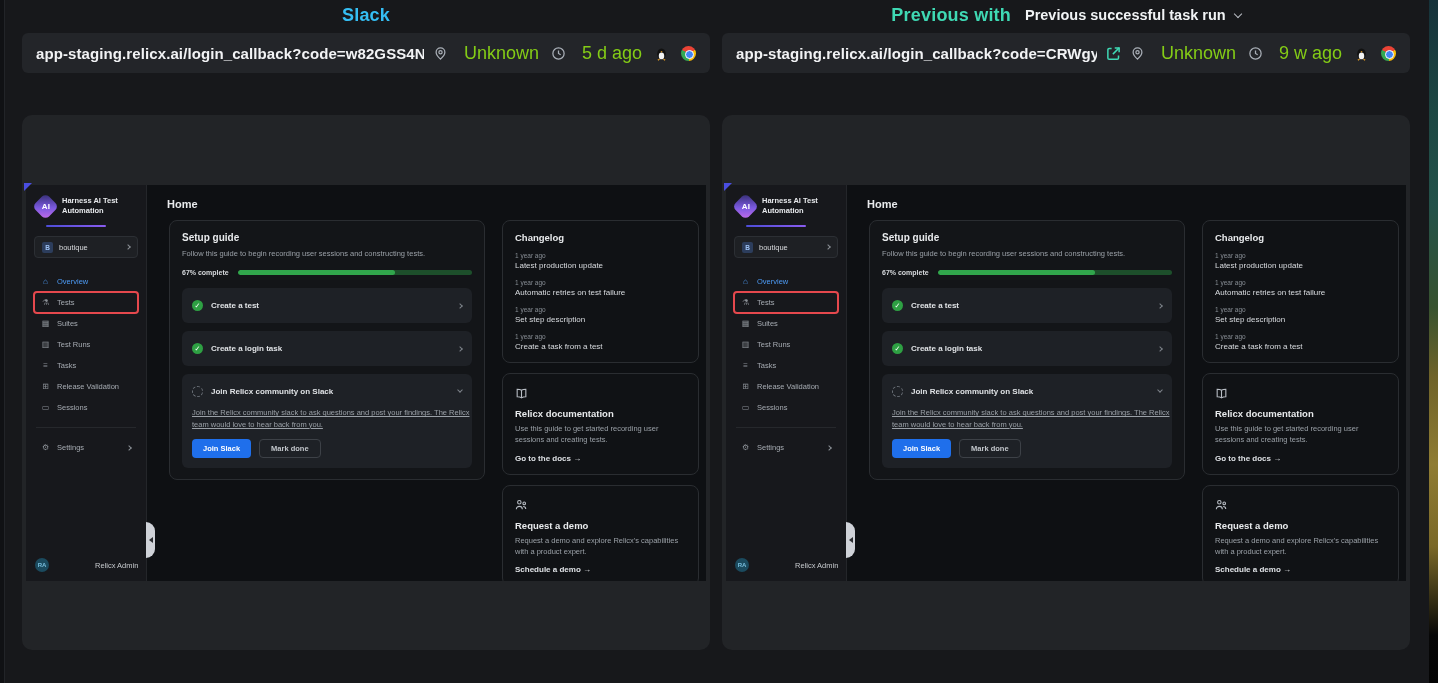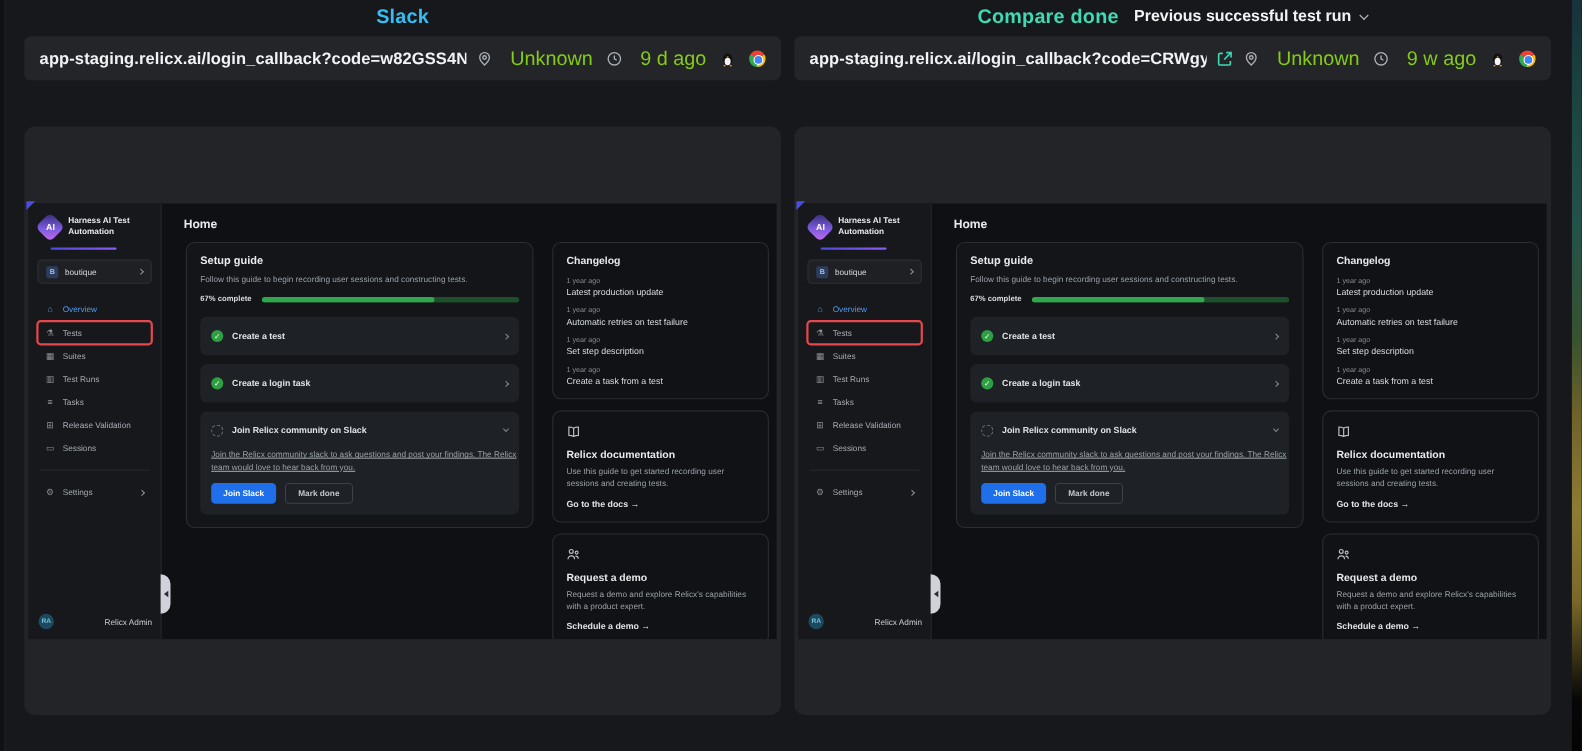--- a/index.html
+++ b/index.html
@@ -173,44 +173,44 @@
 <body>
 
 <div class="page">
   <div class="left-edge"></div>
 
   <header class="topbar">
     <div class="half left">
       <span class="hdr-label test">Slack</span>
     </div>
     <div class="half right">
-      <span class="hdr-label compare">Compare done</span>
+      <span class="hdr-label compare">Previous with</span>
       <button class="baseline-selector">
-        <span class="sel-label">Previous successful test run</span>
+        <span class="sel-label">Previous successful task run</span>
         <span class="chev down"></span>
       </button>
     </div>
   </header>
 
   <div class="url-bar left">
     <span class="url-text">app-staging.relicx.ai/login_callback?code=w82GSS4Ns0BHNy1uj...</span>
     <span class="url-right-group">
       <span class="url-meta">
         <svg class="icon-14" viewBox="0 0 24 24" fill="none" stroke="#aab0b8" stroke-width="2">
           <path d="M12 21s-7-6.2-7-11a7 7 0 0 1 14 0c0 4.8-7 11-7 11z"></path>
             <circle cx="12" cy="10" r="2.6"></circle>
         </svg>
         <span>Unknown</span>
       </span>
       <span class="url-meta">
         <svg class="icon-14" viewBox="0 0 24 24" fill="none" stroke="#aab0b8" stroke-width="2">
           <circle cx="12" cy="12" r="9"></circle>
             <path d="M12 7v5l3.5 2"></path>
         </svg>
-        <span>9 d ago</span>
+        <span>5 d ago</span>
       </span>
       <svg class="icon-14" viewBox="0 0 16 16">
         <ellipse cx="8" cy="8.6" rx="4.6" ry="6" fill="#111"></ellipse>
         <ellipse cx="8" cy="10.6" rx="2.9" ry="3.6" fill="#f4f4f4"></ellipse>
         <polygon points="6.9,5.6 9.1,5.6 8,7.1" fill="#f5a623"></polygon>
         <polygon points="3.6,14.6 6.6,13.2 5,15.6" fill="#f5a623"></polygon>
         <polygon points="12.4,14.6 9.4,13.2 11,15.6" fill="#f5a623"></polygon>
       </svg>
       <span class="chrome-icon"></span>
     </span>

